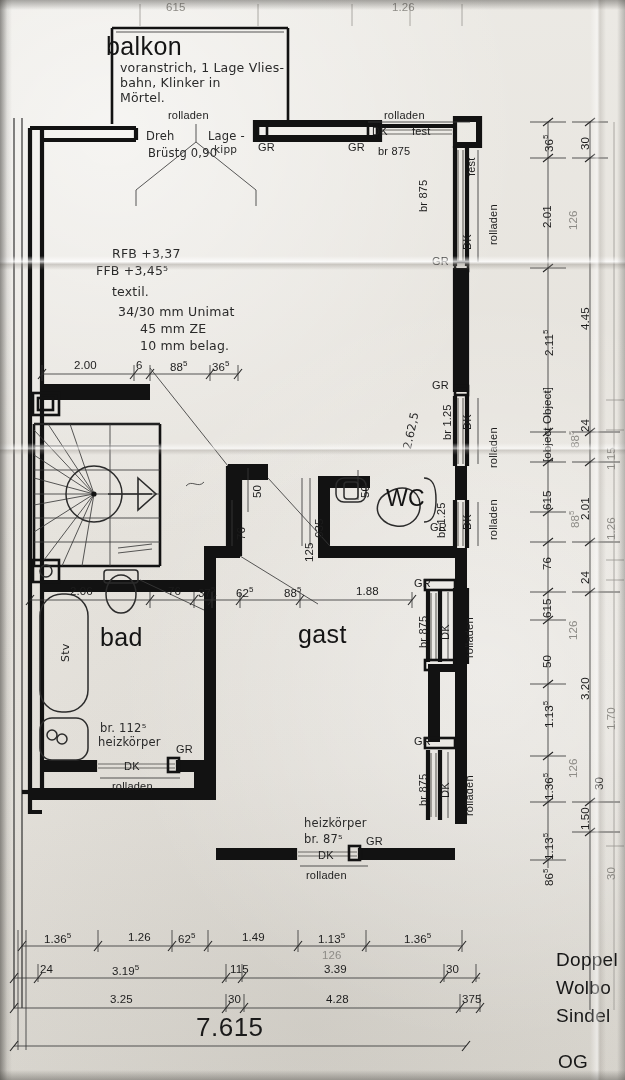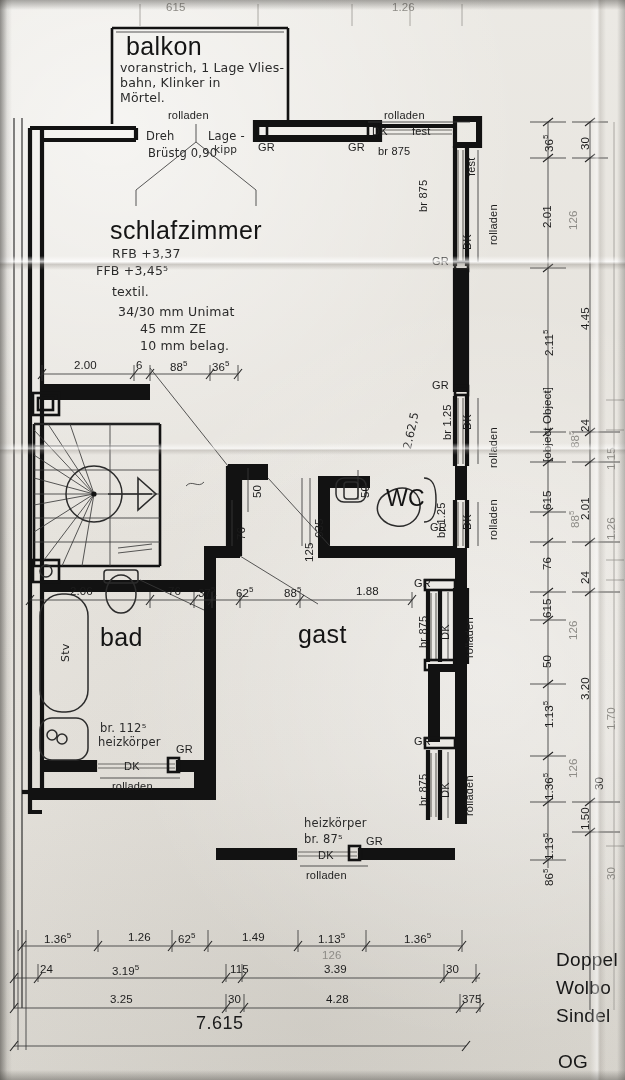--- a/index.html
+++ b/index.html
@@ -48,21 +48,21 @@
   .room{font-size:25px;letter-spacing:.4px;color:#141414;}
   .room.sm{font-size:23px;}
   .dim{font-size:11.5px;color:#1d1d1d;letter-spacing:.1px;}
   .dim sup{font-size:8px;vertical-align:super;}
   .lab{font-size:11px;color:#1d1d1d;letter-spacing:.2px;}
   .hand{font-family:"DejaVu Sans",sans-serif;font-size:12.5px;color:#2a2a2a;
         letter-spacing:.2px;transform-origin:left top;}
   .hand.s{font-size:11.5px;}
   .rot90{transform:rotate(-90deg);transform-origin:left top;}
   .title{font-size:19px;color:#171717;letter-spacing:.3px;}
-  .big{font-size:18px;letter-spacing:.5px;}
+  .big{font-size:26px;letter-spacing:.5px;}
   .faint{color:#8d8b86;}
 </style>
 </head>
 <body>
 
 <div id="sheet">
   <div id="paper-tex"></div>
 
   <svg id="plan" viewBox="0 0 625 1080" xmlns="http://www.w3.org/2000/svg">
     <defs>
@@ -429,22 +429,21 @@
       <path class="hair" d="M14,1046 L466,1046"></path>
       <g stroke="#222" stroke-width="1.1">
         <path d="M10,1051 L18,1041"></path>
           <path d="M462,1051 L470,1041"></path>
       </g>
 
       <path class="hair" d="M18,930 L18,1050 M26,930 L26,1050"></path>
     </g>
   </svg>
 
-  <div class="tx room" style="left:126px;top:34px;">balkon</div>
-  <div class="tx room" style="left:110px;top:218px;">schlafzimmer</div>
+  <div class="tx room" style="left:106px;top:34px;">balkon</div>
   <div class="tx room" style="left:100px;top:625px;">bad</div>
   <div class="tx room" style="left:298px;top:622px;">gast</div>
   <div class="tx room sm" style="left:386px;top:487px;">WC</div>
 
   <div class="tx hand" style="left:120px;top:62px;">voranstrich, 1 Lage Vlies-</div>
   <div class="tx hand" style="left:120px;top:77px;">bahn, Klinker in</div>
   <div class="tx hand" style="left:120px;top:92px;">Mörtel.</div>
 
   <div class="tx hand" style="left:112px;top:248px;">RFB +3,37</div>
   <div class="tx hand" style="left:96px;top:265px;">FFB +3,45⁵</div>

